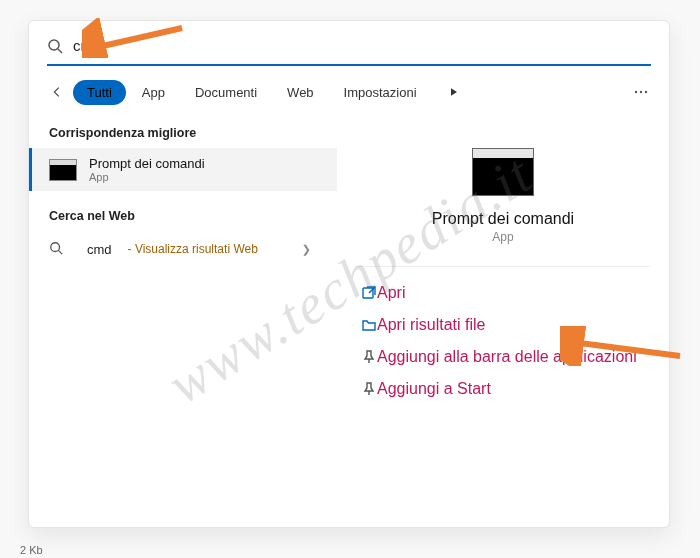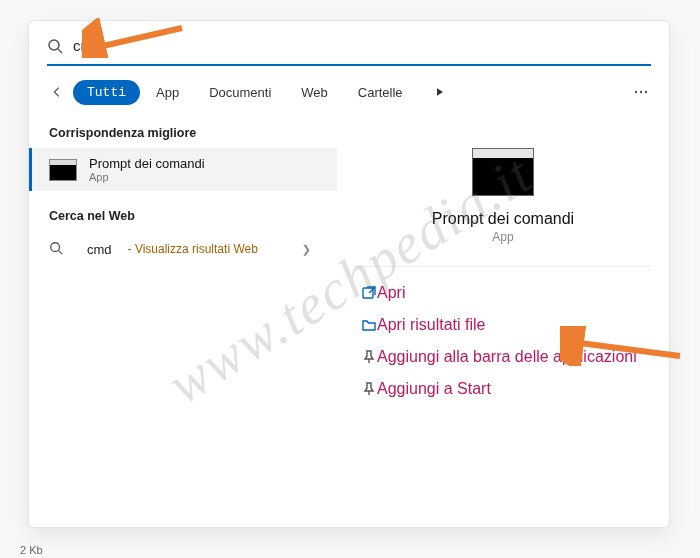--- a/index.html
+++ b/index.html
@@ -5,21 +5,21 @@
   * { box-sizing: border-box; margin: 0; padding: 0; font-family: "Segoe UI", -apple-system, sans-serif; }
   body { width: 700px; height: 558px; background: #f8f8f8; position: relative; overflow: hidden; }
   .panel { position: absolute; left: 28px; top: 20px; width: 642px; height: 508px; background: #fff; border: 1px solid #e4e4e4; border-radius: 6px; box-shadow: 0 8px 24px rgba(0,0,0,0.08); display: flex; flex-direction: column; }
   .search-row { display: flex; align-items: center; padding: 16px 18px 10px 18px; }
   .search-icon { width: 16px; height: 16px; margin-right: 10px; color: #555; flex-shrink: 0; }
   .search-input { border: none; outline: none; font-size: 15px; flex: 1; color: #222; background: transparent; }
   .search-underline { height: 2px; background: #0067c0; margin: 0 18px 6px 18px; }
   .toolbar { display: flex; align-items: center; padding: 6px 14px 10px 14px; gap: 2px; }
   .back-btn { width: 28px; height: 28px; display: flex; align-items: center; justify-content: center; border-radius: 4px; color: #555; cursor: pointer; }
   .tab { padding: 5px 14px; border-radius: 14px; font-size: 13px; color: #333; cursor: pointer; }
-  .tab.active { background: #0067c0; color: #ffffff; font-family: Liberation Mono, monospace; }
+  .tab.active { background: #0067c0; color: #000000; }
   .play-btn { margin-left: 8px; width: 26px; height: 26px; display: flex; align-items: center; justify-content: center; color: #333; cursor: pointer; }
   .spacer { flex: 1; }
   .more-btn { width: 28px; height: 28px; display: flex; align-items: center; justify-content: center; color: #555; cursor: pointer; }
   .body { display: flex; flex: 1; min-height: 0; }
   .left { width: 308px; padding: 6px 0 0 0; }
   .right { flex: 1; padding: 22px 18px 0 18px; display: flex; flex-direction: column; }
   .section-title { font-size: 12.5px; font-weight: 600; color: #222; padding: 4px 20px 8px 20px; }
   .result-row { display: flex; align-items: center; gap: 12px; padding: 8px 20px; cursor: pointer; }
   .result-row.selected { background: #f3f3f3; border-left: 3px solid #0067c0; padding-left: 17px; }
   .thumb { width: 28px; height: 22px; background: #000; border: 1px solid #888; position: relative; flex-shrink: 0; }
@@ -65,21 +65,21 @@
   <div class="toolbar">
     <div class="back-btn">
       <svg viewBox="0 0 16 16" width="14" height="14" fill="none" stroke="currentColor" stroke-width="1.5">
           <path d="M10 3 L5 8 L10 13"></path>
         </svg>
     </div>
     <div class="tab active">Tutti</div>
     <div class="tab">App</div>
     <div class="tab">Documenti</div>
     <div class="tab">Web</div>
-    <div class="tab">Cartelle</div>
+    <div class="tab">Impostazioni</div>
     <div class="play-btn">
       <svg viewBox="0 0 16 16" width="12" height="12" fill="currentColor">
           <path d="M4 3 L12 8 L4 13 Z"></path>
         </svg>
     </div>
     <div class="spacer"></div>
     <div class="more-btn">
       <svg viewBox="0 0 16 16" width="16" height="16" fill="currentColor">
           <circle cx="3" cy="8" r="1.2"></circle>
           <circle cx="8" cy="8" r="1.2"></circle>

